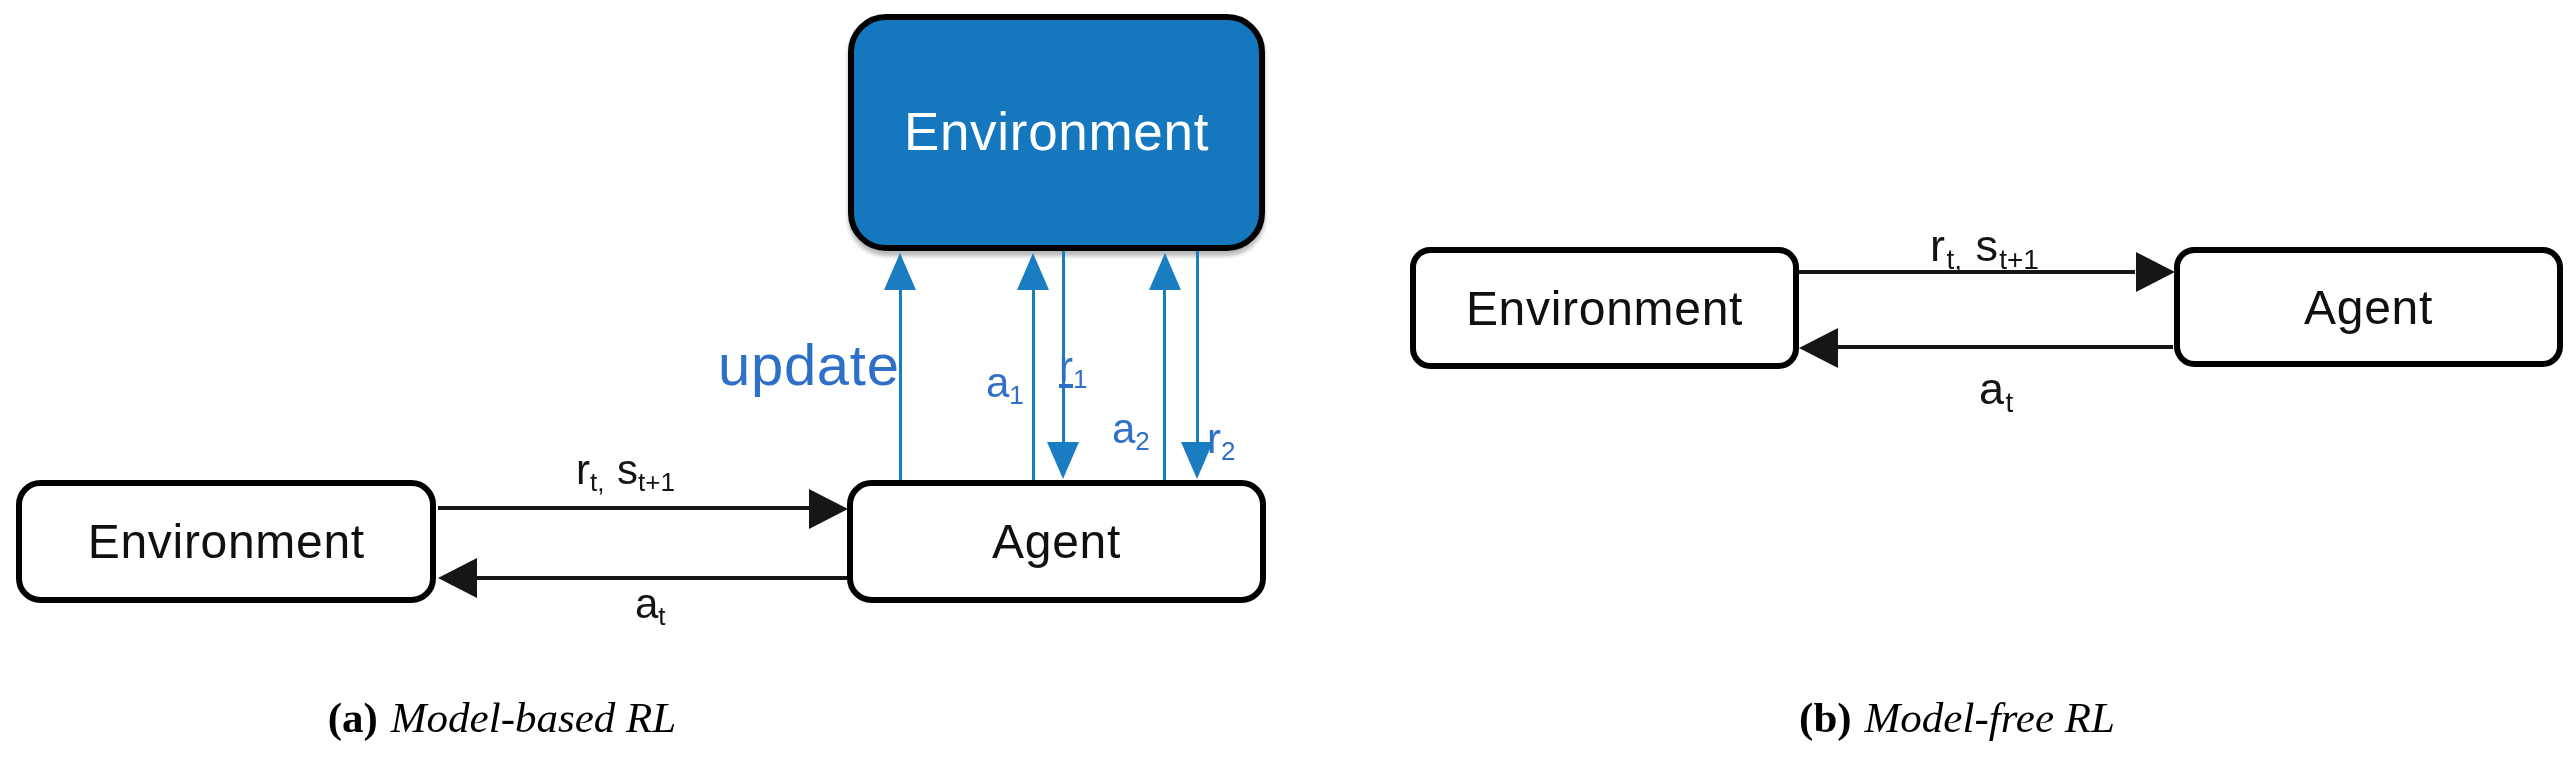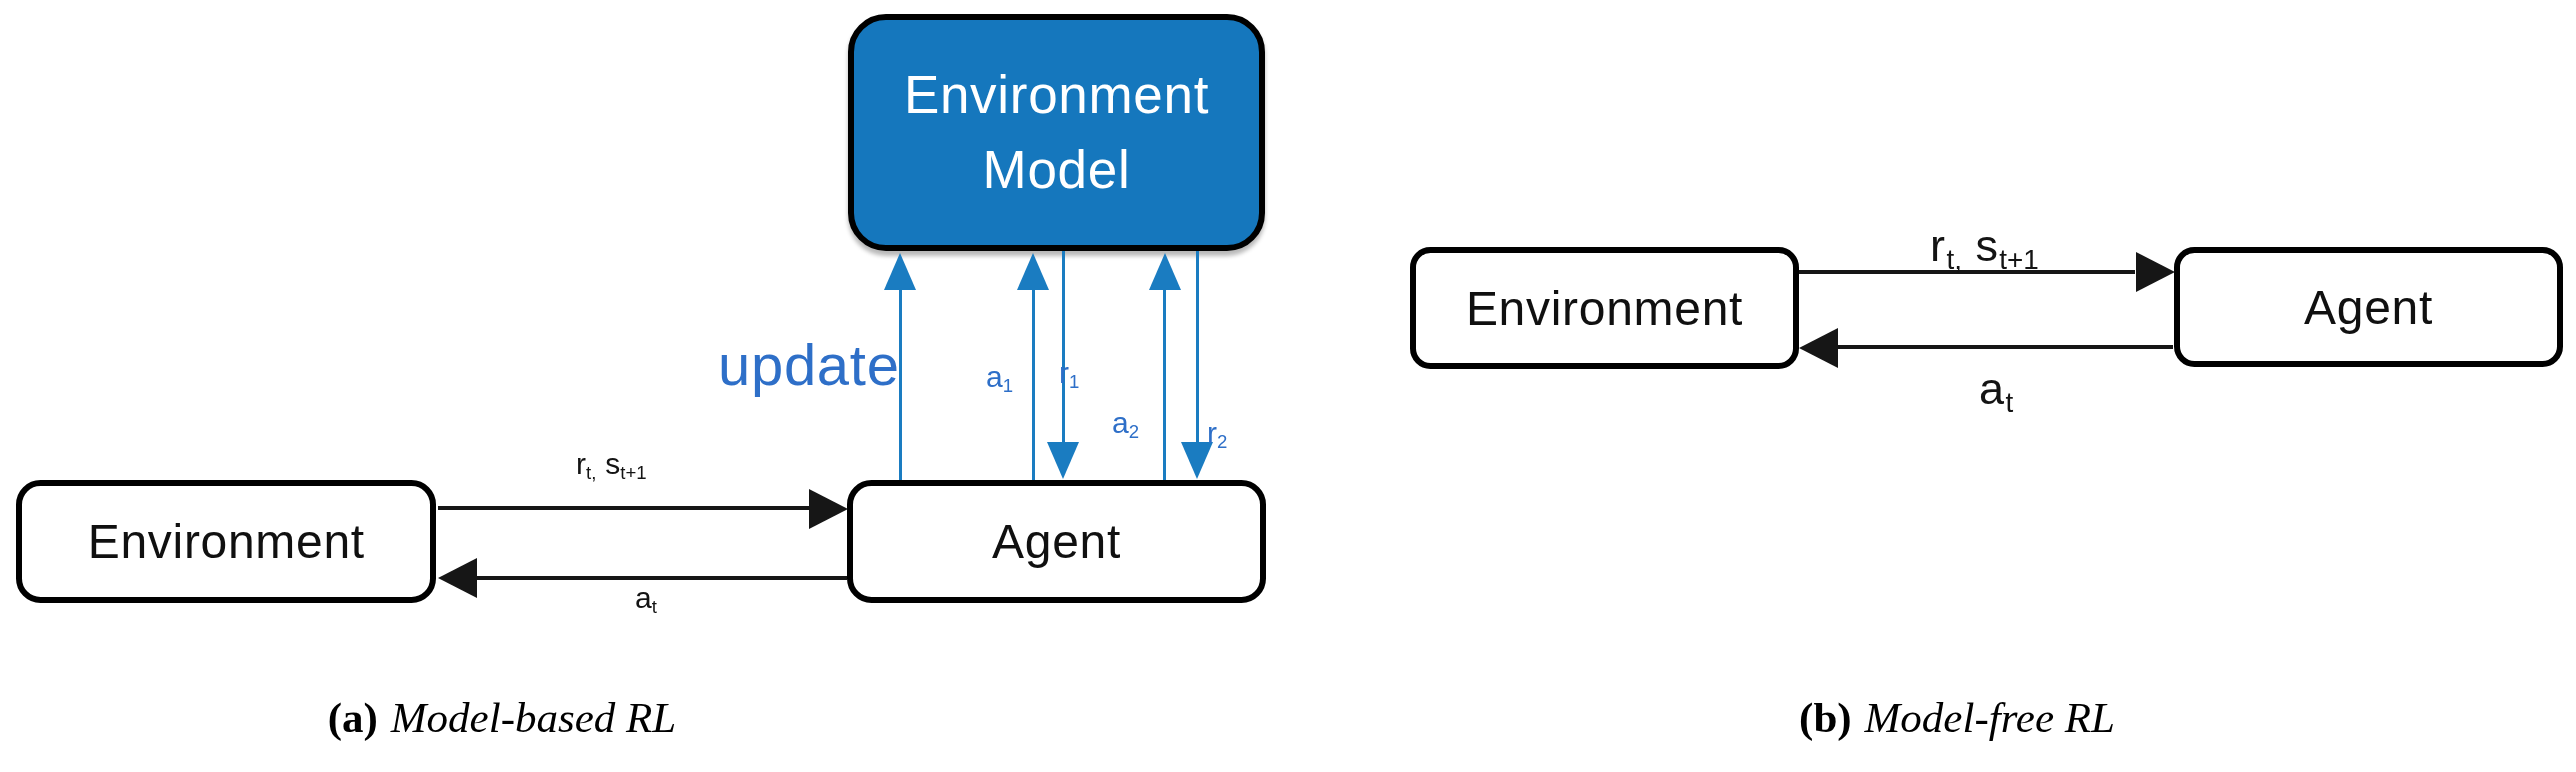--- a/index.html
+++ b/index.html
@@ -38,42 +38,41 @@
     border-right:39px solid var(--line-black);}
   
   .vshaft{position:absolute;width:3.4px;background:var(--arrow-blue);}
   .bhead-up{position:absolute;width:0;height:0;
     border-left:16.3px solid transparent;border-right:16.3px solid transparent;
     border-bottom:37px solid var(--arrow-blue);}
   .bhead-down{position:absolute;width:0;height:0;
     border-left:16.3px solid transparent;border-right:16.3px solid transparent;
     border-top:37px solid var(--arrow-blue);}
   
-  .flabel{position:absolute;font-size:30px;color:#141414;white-space:nowrap;line-height:1;}
+  .flabel{position:absolute;font-size:42px;color:#141414;white-space:nowrap;line-height:1;}
   .flabel sub{font-size:0.62em;vertical-align:-0.28em;letter-spacing:0;}
   .flabel .gap{margin-left:0.30em;}
   .flabel-b{font-size:45px;letter-spacing:1.4px;}
   .blue-lbl{color:var(--label-blue);}
   .update-lbl{font-size:58px;letter-spacing:0.7px;}
   
   .caption{
     position:absolute;font-family:"Liberation Serif", serif;
     font-size:43px;color:#000;white-space:nowrap;transform:translateX(-50%);
     line-height:1;
   }
   .caption .cap-text{margin-left:0.30em;font-style:italic;}
 </style>
 </head>
 <body>
 
 <div>
 
   <div class="box box-blue" style="left:848px;top:13.6px;width:417px;height:237px;">
     <span>Environment</span>
-    <span>Model</span>
   </div>
 
   <div class="box" style="left:16.3px;top:480px;width:420px;height:123px;">
     <span>Environment</span>
   </div>
 
   <div class="box" style="left:847px;top:480px;width:419px;height:123px;">
     <span>Agent</span>
   </div>
 
@@ -94,21 +93,21 @@
   <div class="flabel blue-lbl update-lbl" style="left:718px;top:336px;">update</div>
 
   <div class="bhead-up" style="left:1017px;top:253px;"></div>
   <div class="vshaft" style="left:1032px;top:287px;height:193px;"></div>
   <div class="flabel blue-lbl" style="left:986px;top:362px;">
     <span>a</span><sub>1</sub>
   </div>
 
   <div class="vshaft" style="left:1062px;top:251px;height:192px;"></div>
   <div class="bhead-down" style="left:1047px;top:442px;"></div>
-  <div class="flabel blue-lbl" style="left:1059px;top:358px;">
+  <div class="flabel blue-lbl" style="left:1059px;top:346px;text-decoration:underline;">
     <span>r</span><sub>1</sub>
   </div>
 
   <div class="bhead-up" style="left:1149px;top:253px;"></div>
   <div class="vshaft" style="left:1163px;top:287px;height:193px;"></div>
   <div class="flabel blue-lbl" style="left:1112px;top:408px;">
     <span>a</span><sub>2</sub>
   </div>
 
   <div class="vshaft" style="left:1196px;top:251px;height:192px;"></div>

